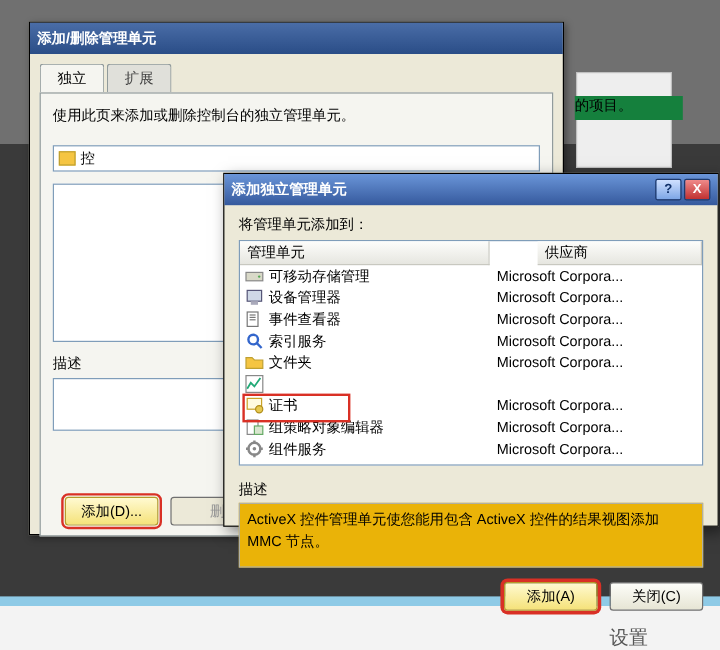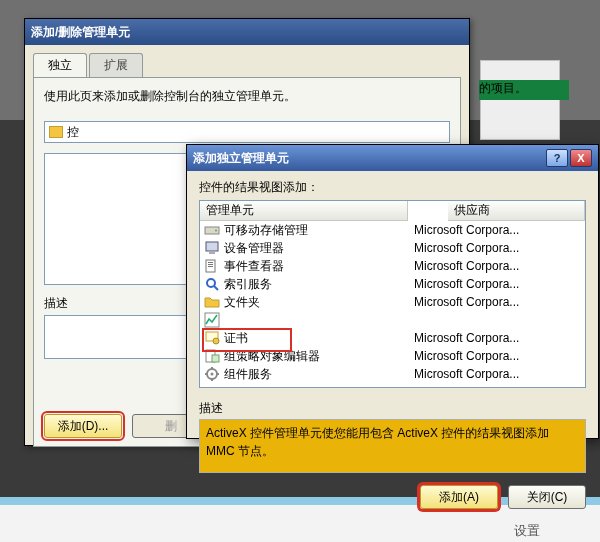--- a/index.html
+++ b/index.html
@@ -2,21 +2,21 @@
 <html><head>
 <meta charset="utf-8">
 <style>
   * { box-sizing: border-box; font-family: "Microsoft YaHei", SimSun, Tahoma, sans-serif; }
   body { margin: 0; width: 600px; height: 542px; background: #3a3a3a; position: relative; overflow: hidden; font-size: 12px; }
   .bg-gray { position: absolute; left: 0; top: 0; width: 600px; height: 120px; background: #707070; }
   .bg-band { position: absolute; left: 0; top: 497px; width: 600px; height: 8px; background: #8ecae6; }
   .bg-white { position: absolute; left: 0; top: 505px; width: 600px; height: 37px; background: #f3f3f3; }
   .bg-partial { position: absolute; left: 479px; top: 80px; width: 90px; height: 20px; color: #000; background: #15803d; }
   .bg-partial2{ position:absolute; left:480px; top:60px; width:80px; height:80px; background:#eee; border:1px solid #c0c0c0;}
-  .status { position:absolute; right:60px; top:522px; font-size:13px; color:#555;}
+  .status { position:absolute; right:60px; top:522px; font-size:16px; color:#555;}
 
   
   .win1 {
     position: absolute; left: 24px; top: 18px; width: 446px; height: 428px;
     background: #ece9d8; border: 1px solid #000;
     box-shadow: 2px 2px 6px rgba(0,0,0,.4);
   }
   .titlebar {
     height: 26px; background: linear-gradient(#4a6da7,#2a4d87);
     color: #fff; display: flex; align-items: center; padding: 0 6px;
@@ -39,21 +39,21 @@
   .combo {
     flex: 1; height: 22px; border: 1px solid #7f9db9; background: #fff;
     display: flex; align-items: center; padding: 0 4px; font-size: 12px;
   }
   .combo .folder-ico { width:14px; height:12px; background:#f5c542; border:1px solid #bfa031; margin-right:4px; }
   .sunken {
     border: 1px solid #7f9db9; background: #fff; height: 132px; margin-top: 4px;
   }
   .desc-label { font-size: 12px; margin-top: 10px; }
   .sunken2 { border: 1px solid #7f9db9; background: #fff; height: 44px; margin-top: 3px; }
-  .btnrow1 { position:absolute; bottom:8px; left:10px; display:flex; gap:10px;margin-top:14px; }
+  .btnrow1 { position:absolute; bottom:8px; left:20px; display:flex; gap:10px;margin-top:14px; }
   .btn {
     min-width: 78px; height: 24px; border: 1px solid #707070; border-radius: 3px;
     background: linear-gradient(#fdfdf9,#e6e5d4);
     font-size: 12px; display: inline-flex; align-items: center; justify-content: center;
     cursor: pointer; padding: 0 8px;
   }
   .btn.disabled { color:#9a9a9a; background:#ece9d8; cursor:default; }
   .btn.accent { background: linear-gradient(#fffad1,#f5e27a); border:1px solid #b59b2b; font-weight: normal; }
   .hl-red { outline: 2px solid #d93025; outline-offset: 1px; }
 
@@ -130,21 +130,21 @@
 
 <div class="win2">
   <div class="titlebar">
     <span>添加独立管理单元</span>
     <div class="winbtns">
       <div class="wb help">?</div>
       <div class="wb close">X</div>
     </div>
   </div>
   <div class="win2-body">
-    <div class="avail-label">控件的结果视图添加：</div>
+    <div class="avail-label">将管理单元添加到：</div>
     <div class="listview">
       <div class="lv-header">
         <div class="col name">管理单元</div>
         <div class="col vendor">供应商</div>
       </div>
       <div class="lv-body" id="lv-body">
           <div class="lv-row">
             <div class="c1">
               <span class="ico">
                 <svg viewBox="0 0 16 16">

